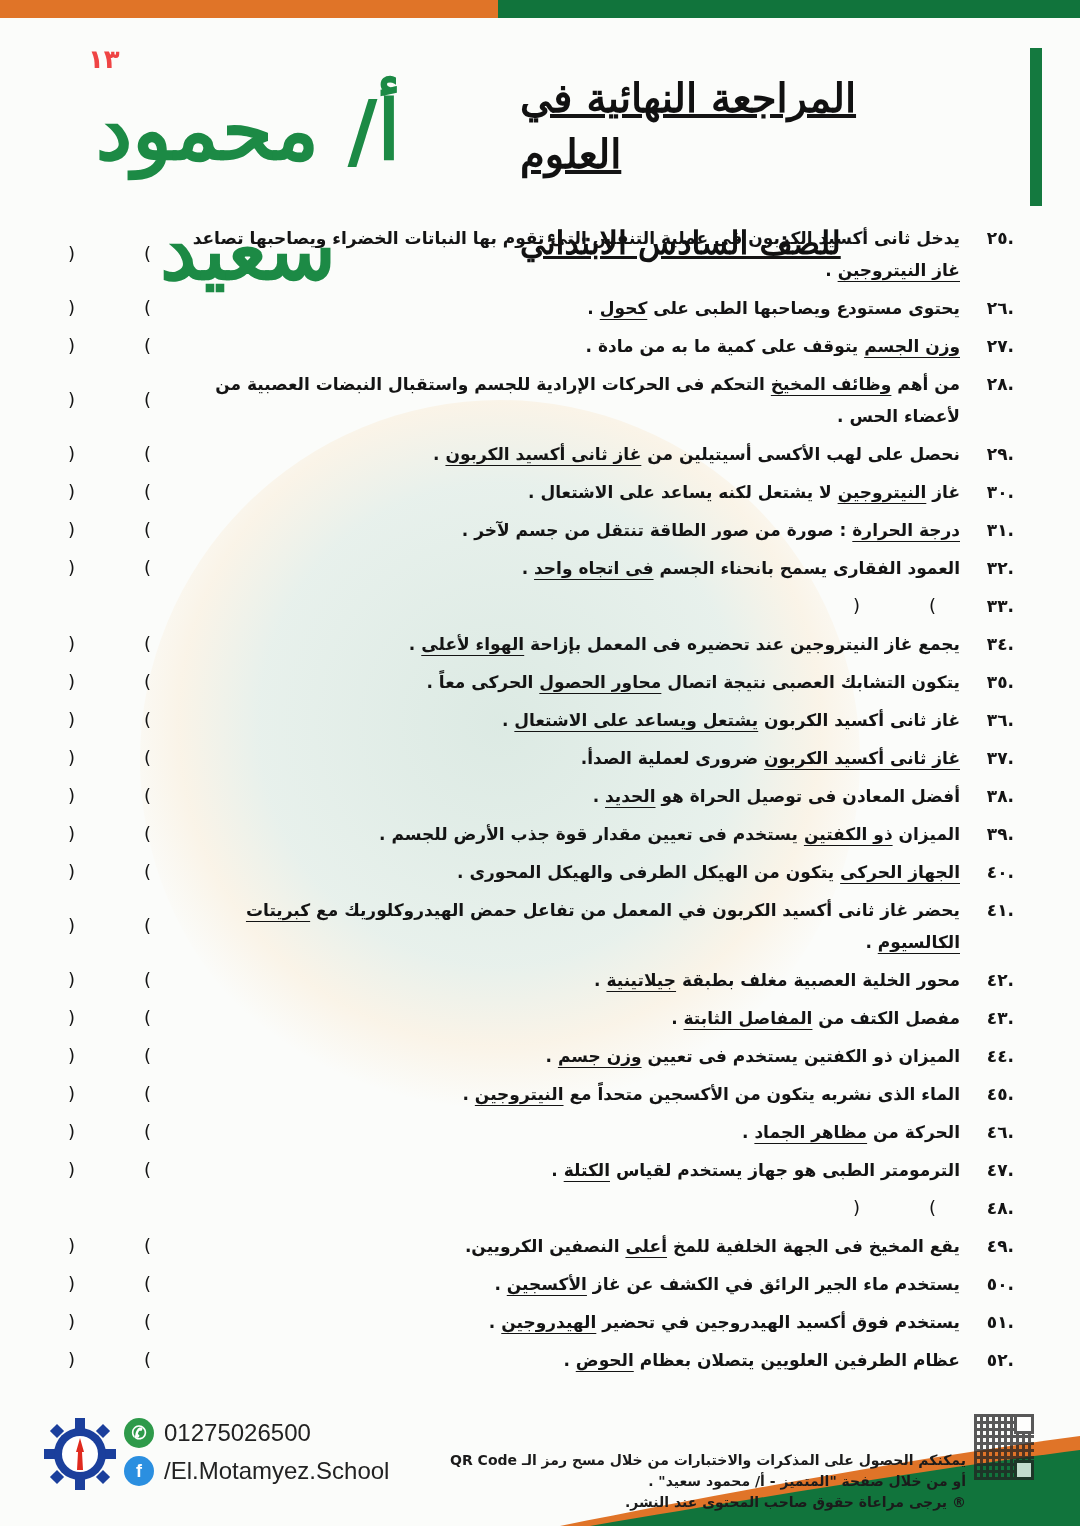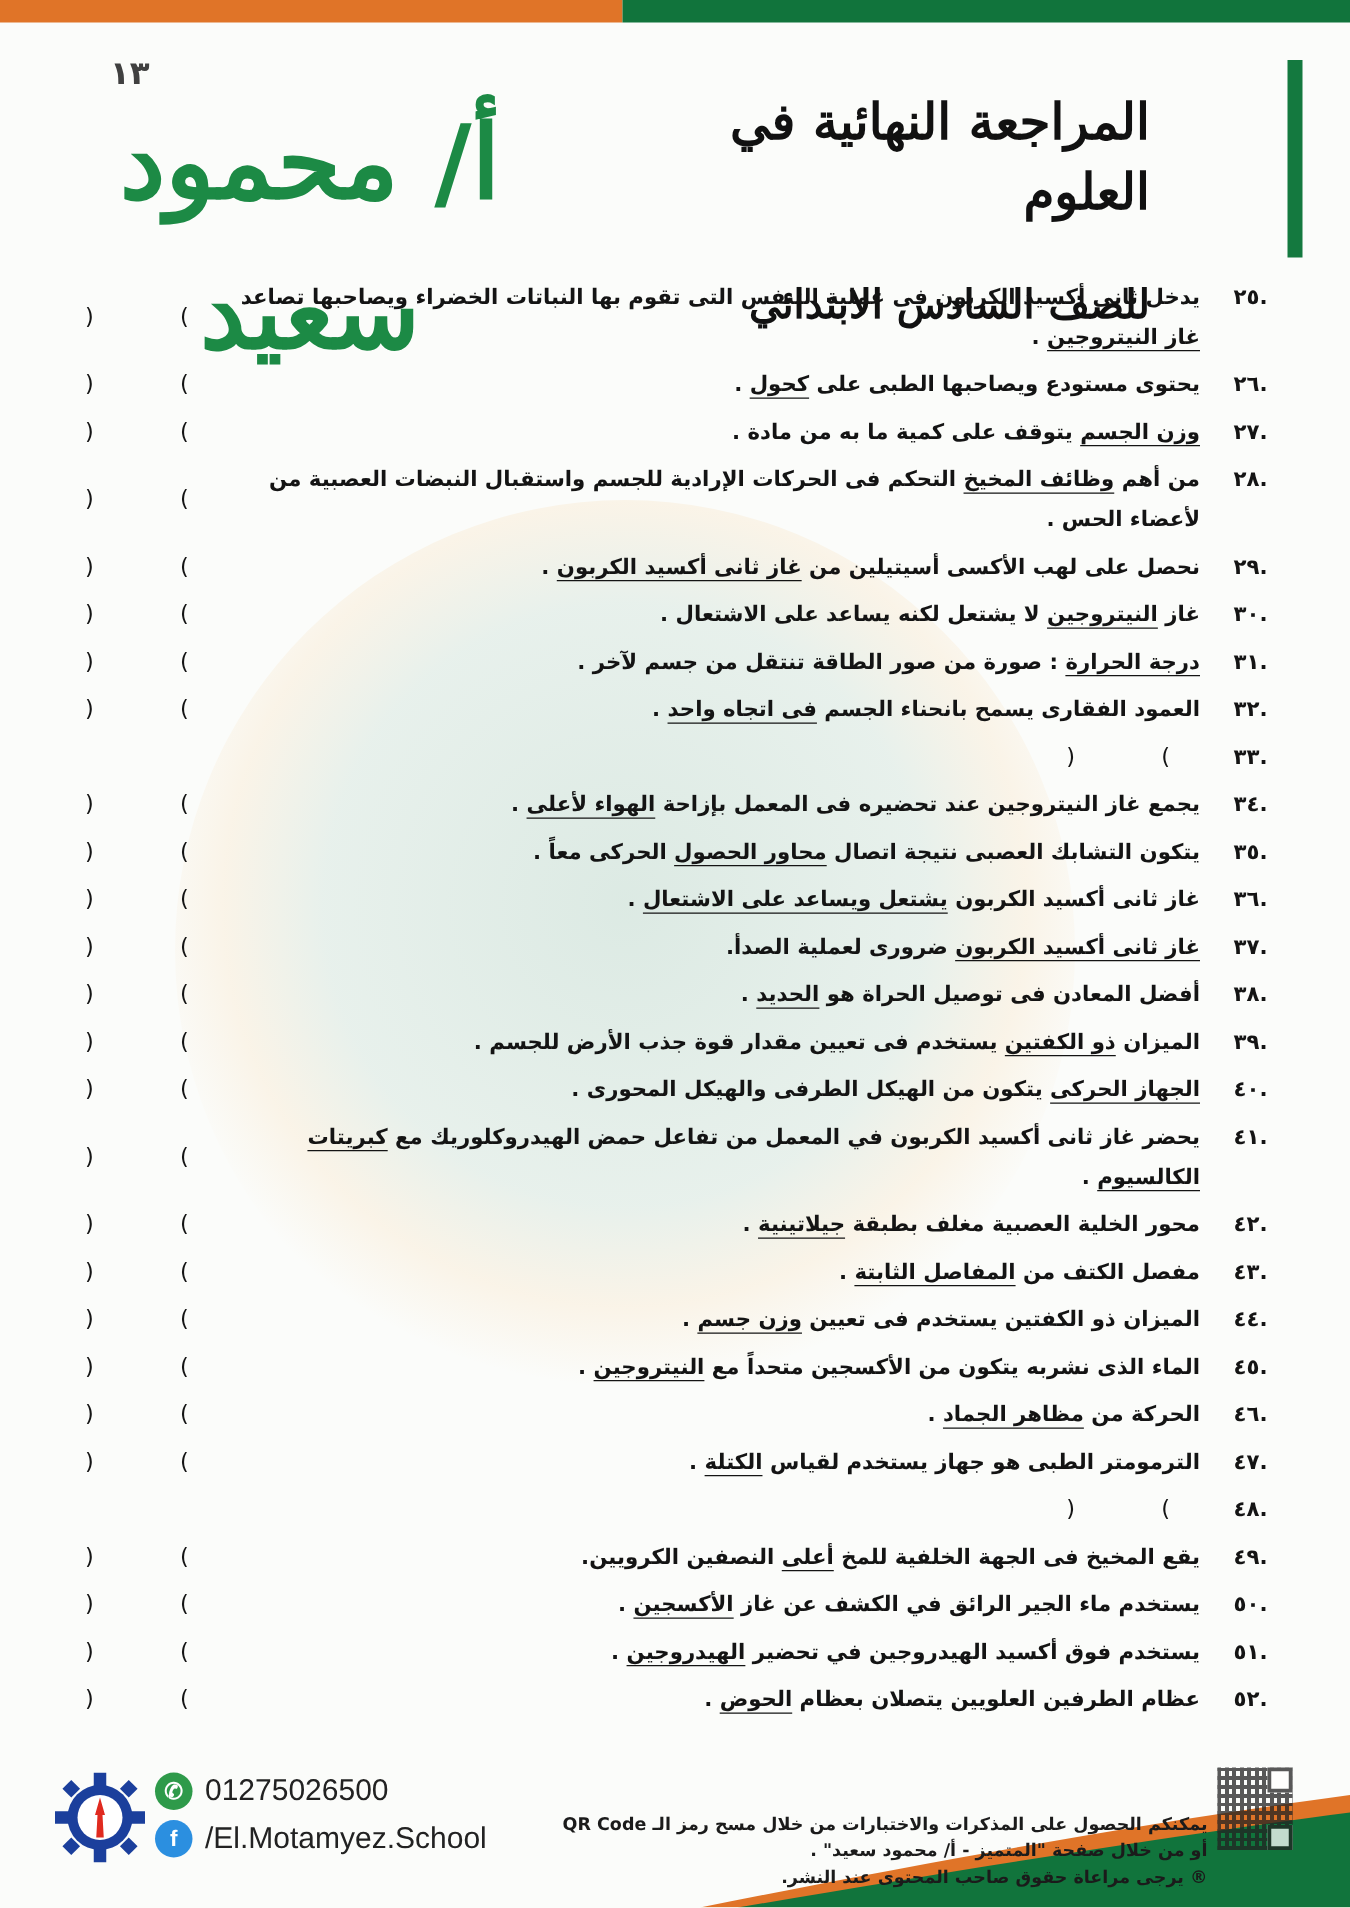--- a/index.html
+++ b/index.html
@@ -13,27 +13,27 @@
   .topbar .orange { width: 498px; background: #e07428; }
   .topbar .green { flex: 1; background: #11743c; }
   .side-bar { position: absolute; left: 1030px; top: 48px; width: 12px; height: 158px; background: #14793f; }
 
   .watermark {
     position: absolute; left: 140px; top: 400px; width: 720px; height: 720px; border-radius: 50%;
     background: radial-gradient(circle at 50% 45%, rgba(60,140,110,0.16) 0%, rgba(60,140,110,0.10) 45%, rgba(240,170,70,0.10) 60%, rgba(255,255,255,0) 72%);
     pointer-events: none;
   }
 
-  .title-block { position: absolute; right: 160px; top: 70px; direction: rtl; text-align: right; width: 400px; }
+  .title-block { position: absolute; right: 160px; top: 70px; direction: rtl; text-align: left; width: 400px; text-decoration: underline; }
   .title-1 { font-family: "DejaVu Serif", serif; font-weight: bold; font-size: 40px; line-height: 56px; color: #111; }
   .title-2 { font-family: "DejaVu Serif", serif; font-weight: bold; font-size: 32px; line-height: 50px; color: #111; margin-top: 36px; }
 
   .brand { position: absolute; left: 28px; top: 70px; width: 440px; height: 130px; direction: rtl; }
   .brand-name { font-family: "DejaVu Serif", serif; font-size: 82px; font-weight: bold; color: #1c8a45; line-height: 120px; letter-spacing: 2px; text-align: center; }
-  .page-num { position: absolute; left: 88px; top: 44px; font-size: 26px; font-weight: bold; color: #404040; }
+  .page-num { position: absolute; left: 88px; top: 44px; font-size: 26px; font-weight: bold; color: #ef4444; }
 
   .questions { position: absolute; left: 60px; top: 222px; width: 960px; direction: rtl; }
   .q { display: flex; align-items: flex-start; font-weight: bold; font-size: 17px; }
   .q .num { width: 60px; flex: 0 0 60px; text-align: right; padding-right: 6px; box-sizing: border-box; line-height: 32px; }
   .q .text { flex: 1; line-height: 32px; padding-left: 4px; }
   .q .paren { width: 115px; flex: 0 0 115px; display: flex; justify-content: space-between; line-height: 32px; font-weight: normal; font-size: 18px; padding: 0 24px 0 8px; box-sizing: border-box; }
   .q.two-line .paren { margin-top: 16px; }
   .u { text-decoration: underline; text-underline-offset: 5px; }
 
   .footer-wave { position: absolute; left: 0; bottom: 0; width: 1080px; height: 110px; }

